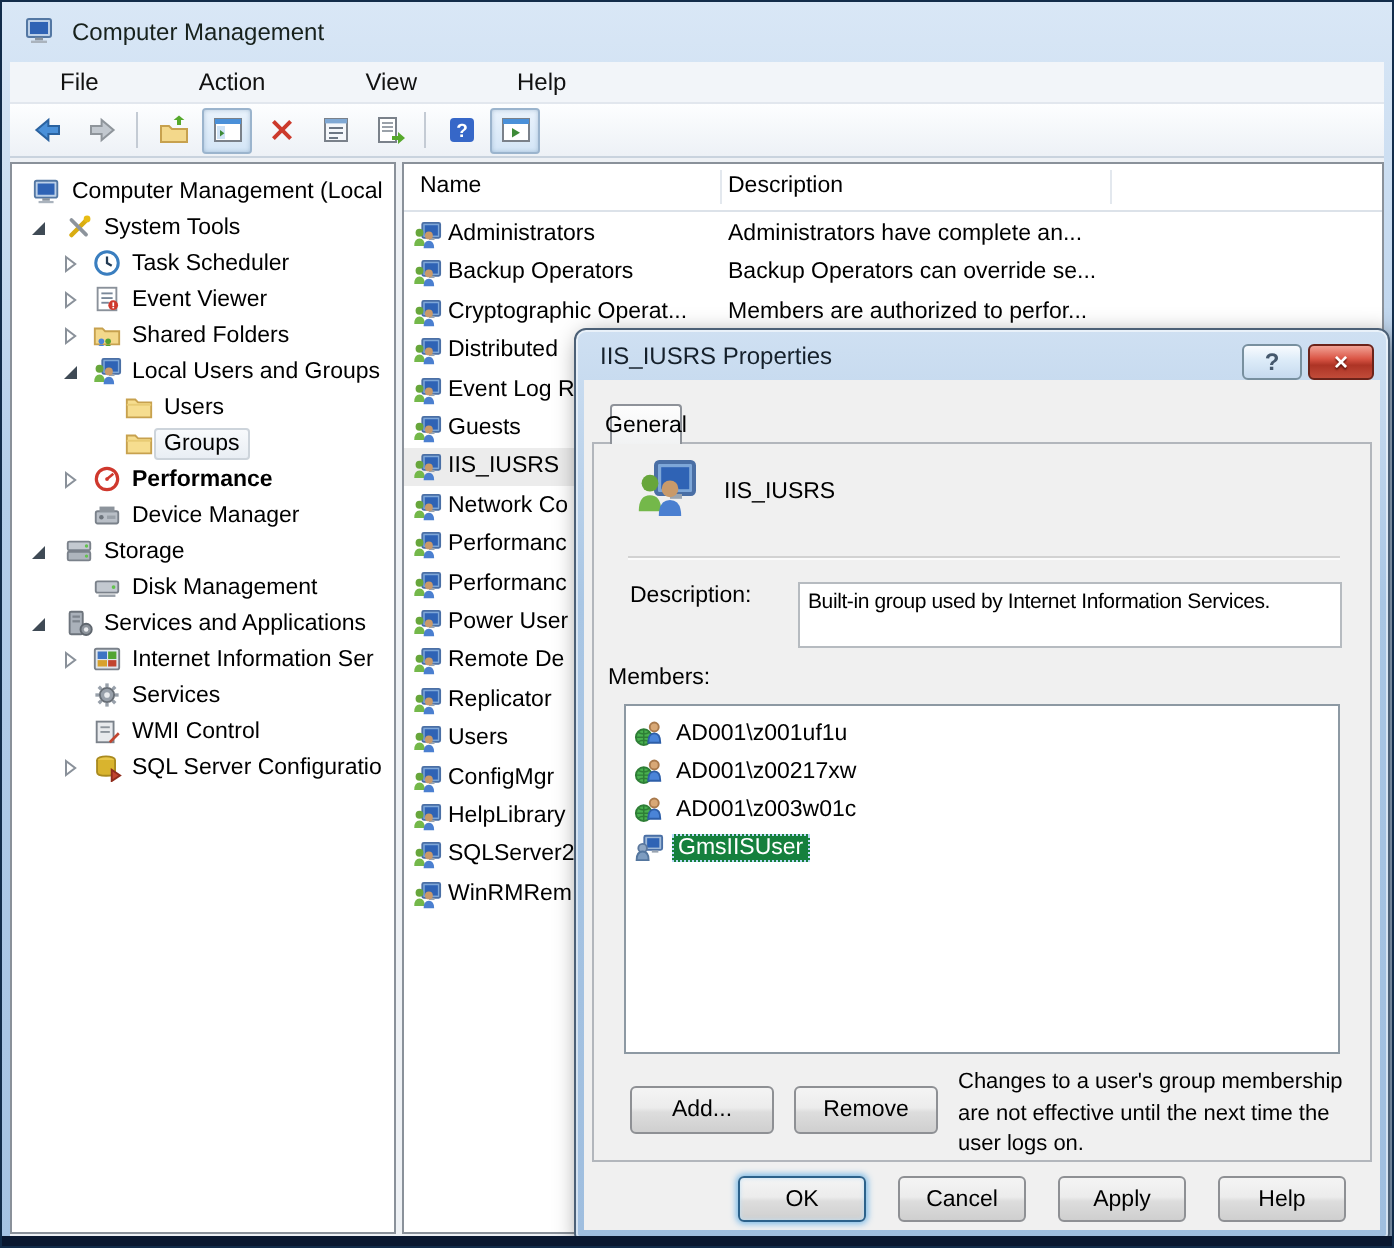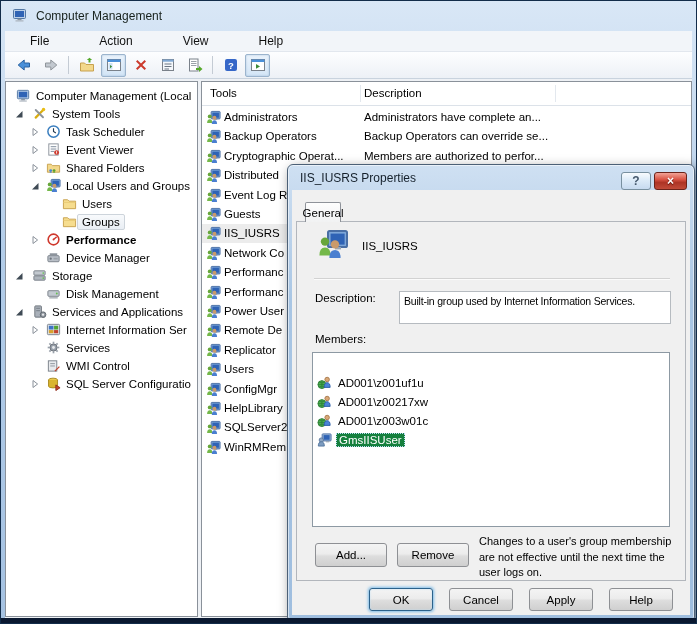--- a/index.html
+++ b/index.html
@@ -80,23 +80,23 @@
     background:#f0f0f0; border:1px solid #b2b6bc; }
 
   .grp-icon { position:absolute; left:23px; top:38px; }
   .grp-name { position:absolute; left:70px; top:50px; }
   .etched { position:absolute; left:22px; width:356px; height:2px; top:88px;
     border-top:1px solid #d2d2d2; border-bottom:1px solid #fbfbfb; }
   .desc-label { position:absolute; left:23px; top:102px; }
   .desc-box { position:absolute; left:107px; top:101px; width:272px; height:33px;
     background:#fff; border:1px solid #b6bbc0; padding:3px 4px;
     font-size:10.5px; letter-spacing:-0.2px; white-space:nowrap; overflow:hidden; }
-  .members-label { position:absolute; left:23px; top:143px; }
+  .members-label { position:absolute; left:12px; top:143px; }
   .members-box { position:absolute; left:20px; top:162px; width:358px; height:175px;
-    background:#fff; border:1px solid #8d99a3; padding-top:20px; overflow:hidden; }
+    background:#fff; border:1px solid #8d99a3; padding-top:4px; overflow:hidden; }
   .member { height:19px; display:flex; align-items:center; gap:4px; padding-left:4px; }
   .member .mname { padding:0 2px; }
   .member .mname.sel { background:#15803d; color:#fff; border:1px dotted #bcdcfa; }
 
   .btn { background:linear-gradient(#f4f4f4,#ececec 45%, #dddddd 55%, #cfcfcf);
     border:1px solid #8e9094; border-radius:3px; position:absolute;
     display:flex; align-items:center; justify-content:center; font-size:11.5px; color:#000; }
   .btn-add { left:23px; top:353px; width:72px; height:24px; }
   .btn-remove { left:105px; top:353px; width:72px; height:24px; }
   .note { position:absolute; left:187px; top:344px; width:200px;
@@ -383,21 +383,21 @@
           <svg width="15" height="15" viewBox="0 0 16 16" style="left:40px;top:1px">
             <ellipse cx="7.5" cy="4.2" rx="4.8" ry="1.9" fill="#e9c84a" stroke="#a98a1f"></ellipse>
             <path d="M2.7 4.2 v6.6 q0 1.9 4.8 1.9 q4.8 0 4.8 -1.9 V4.2" fill="#d9b42e" stroke="#a98a1f"></path>
             <path d="M10.5 9.5 l4.5 3 l-4.5 3 z" fill="#c2452f" stroke="#8f2c1c"></path>
           </svg>
           <span class="tree-label" style="left:60px">SQL Server Configuratio</span>
         </div>
       </div>
     <div class="pane list-pane">
       <div class="list-header">
-        <span class="hdr-label" style="left:8px">Tools</span>
+        <span class="hdr-label" style="left:8px">Name</span>
         <span class="hdr-label" style="left:162px">Description</span>
         <div class="hdr-sep" style="left:158px"></div>
         <div class="hdr-sep" style="left:353px"></div>
       </div>
       <div class="list-rows">
           <div class="list-row" style="top: 1px;">
             <svg width="15" height="15" viewBox="0 0 16 16">
               <rect x="5.5" y="1.5" width="9.5" height="8" rx="0.8" fill="#7ea7d8" stroke="#4a6fa5"></rect>
               <rect x="6.8" y="2.8" width="7" height="5.5" fill="#2f63b5"></rect>
               <rect x="9" y="9.5" width="3" height="1.2" fill="#9aa5b1"></rect>

